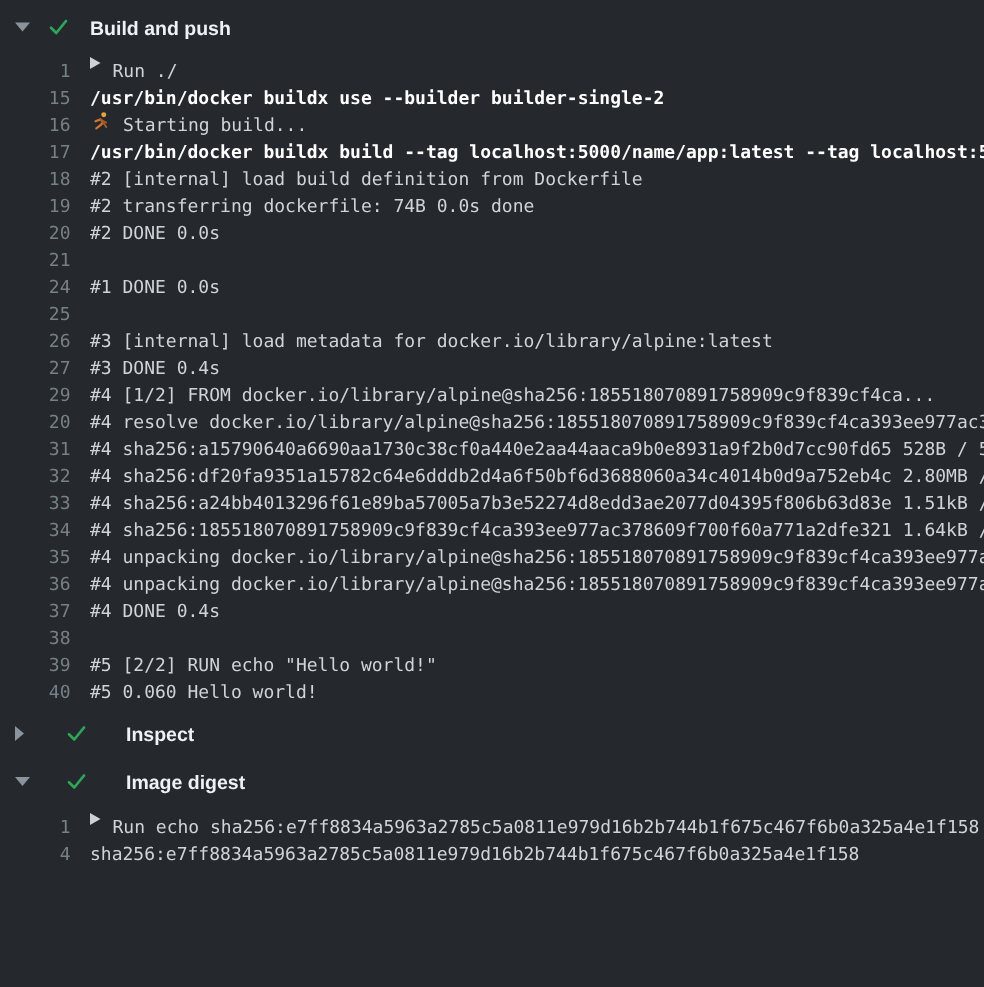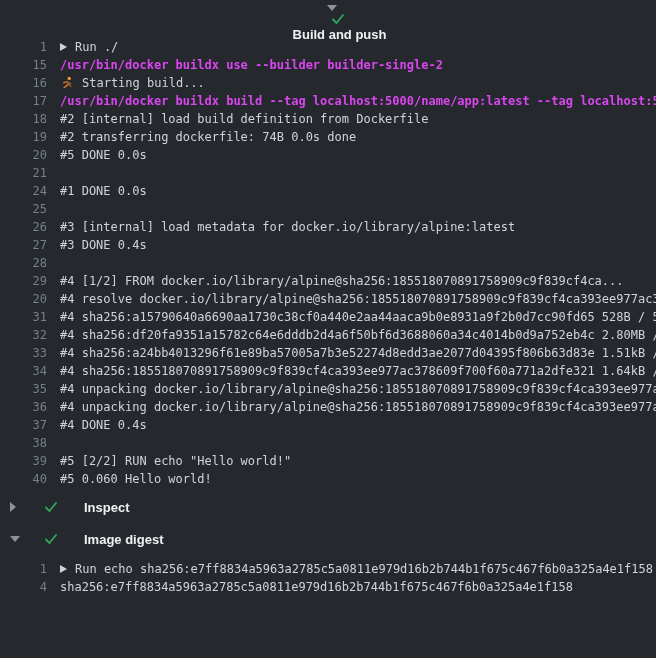--- a/index.html
+++ b/index.html
@@ -18,21 +18,21 @@
     font-size: 12px;
     color: #d0d4d9;
   }
   .section-header {
     display: flex;
     align-items: center;
     height: 26px;
     padding-left: 10px;
     cursor: pointer;
   }
-  .section-header.first { margin-top: 5px; flex-direction: column; }
+  .section-header.first { margin-top: 5px; }
   .section-header.mid { margin-top: 6px; gap: 12px; }
   .tri-box {
     width: 12px;
     display: flex;
     justify-content: flex-start;
     align-items: center;
     flex: none;
   }
   .tri-down {
     width: 0; height: 0;
@@ -76,25 +76,24 @@
     width: 60px;
     padding-right: 13px;
     flex: none;
     text-align: right;
     color: #768085;
     cursor: pointer;
   }
   .txt {
     flex: 1;
     display: flex;
-    align-items: center;
     overflow: hidden;
     white-space: pre;
   }
-  .txt.cmd .t { color: #d946ef; font-weight: 600; }
+  .txt.cmd .t { color: #ffffff; font-weight: 600; }
   .t { white-space: pre; }
   .play {
     width: 0; height: 0;
     border-top: 4.5px solid transparent;
     border-bottom: 4.5px solid transparent;
     border-left: 7px solid #cdd2d8;
     margin-right: 8px;
     flex: none;
     cursor: pointer;
   }
@@ -124,27 +123,26 @@
       <div class="line"><span class="num">1</span><span class="txt"><span class="play"></span><span class="t">Run ./</span></span></div>
       <div class="line"><span class="num">15</span><span class="txt cmd"><span class="t">/usr/bin/docker buildx use --builder builder-single-2</span></span></div>
       <div class="line"><span class="num">16</span><span class="txt"><span class="emoji"><svg width="14" height="14" viewBox="0 0 16 16">
               <circle cx="10.5" cy="2.8" r="1.9" fill="#e8a33d"></circle>
               <path d="M4.2 7.8 L8 6.4 L10 8.6 L7.8 11 L4.8 13.2" stroke="#d1762f" stroke-width="1.7" fill="none" stroke-linecap="round" stroke-linejoin="round"></path>
               <path d="M8 6.6 L12.2 8.8 M9.8 8.6 L12.4 12.2" stroke="#a85a26" stroke-width="1.5" fill="none" stroke-linecap="round"></path>
             </svg></span><span class="t">Starting build...</span></span></div>
       <div class="line"><span class="num">17</span><span class="txt cmd"><span class="t">/usr/bin/docker buildx build --tag localhost:5000/name/app:latest --tag localhost:50</span></span></div>
       <div class="line"><span class="num">18</span><span class="txt"><span class="t">#2 [internal] load build definition from Dockerfile</span></span></div>
       <div class="line"><span class="num">19</span><span class="txt"><span class="t">#2 transferring dockerfile: 74B 0.0s done</span></span></div>
-      <div class="line"><span class="num">20</span><span class="txt"><span class="t">#5 DONE 0.0s</span></span></div>
+      <div class="line"><span class="num">20</span><span class="txt"><span class="t">#2 DONE 0.0s</span></span></div>
       <div class="line"><span class="num">21</span><span class="txt"><span class="t"></span></span></div>
       <div class="line"><span class="num">24</span><span class="txt"><span class="t">#1 DONE 0.0s</span></span></div>
       <div class="line"><span class="num">25</span><span class="txt"><span class="t"></span></span></div>
       <div class="line"><span class="num">26</span><span class="txt"><span class="t">#3 [internal] load metadata for docker.io/library/alpine:latest</span></span></div>
       <div class="line"><span class="num">27</span><span class="txt"><span class="t">#3 DONE 0.4s</span></span></div>
-      <div class="line"><span class="num">28</span><span class="txt"><span class="t"></span></span></div>
       <div class="line"><span class="num">29</span><span class="txt"><span class="t">#4 [1/2] FROM docker.io/library/alpine@sha256:185518070891758909c9f839cf4ca...</span></span></div>
       <div class="line"><span class="num">20</span><span class="txt"><span class="t">#4 resolve docker.io/library/alpine@sha256:185518070891758909c9f839cf4ca393ee977ac3</span></span></div>
       <div class="line"><span class="num">31</span><span class="txt"><span class="t">#4 sha256:a15790640a6690aa1730c38cf0a440e2aa44aaca9b0e8931a9f2b0d7cc90fd65 528B / 5</span></span></div>
       <div class="line"><span class="num">32</span><span class="txt"><span class="t">#4 sha256:df20fa9351a15782c64e6dddb2d4a6f50bf6d3688060a34c4014b0d9a752eb4c 2.80MB /</span></span></div>
       <div class="line"><span class="num">33</span><span class="txt"><span class="t">#4 sha256:a24bb4013296f61e89ba57005a7b3e52274d8edd3ae2077d04395f806b63d83e 1.51kB /</span></span></div>
       <div class="line"><span class="num">34</span><span class="txt"><span class="t">#4 sha256:185518070891758909c9f839cf4ca393ee977ac378609f700f60a771a2dfe321 1.64kB /</span></span></div>
       <div class="line"><span class="num">35</span><span class="txt"><span class="t">#4 unpacking docker.io/library/alpine@sha256:185518070891758909c9f839cf4ca393ee977a</span></span></div>
       <div class="line"><span class="num">36</span><span class="txt"><span class="t">#4 unpacking docker.io/library/alpine@sha256:185518070891758909c9f839cf4ca393ee977a</span></span></div>
       <div class="line"><span class="num">37</span><span class="txt"><span class="t">#4 DONE 0.4s</span></span></div>
       <div class="line"><span class="num">38</span><span class="txt"><span class="t"></span></span></div>

